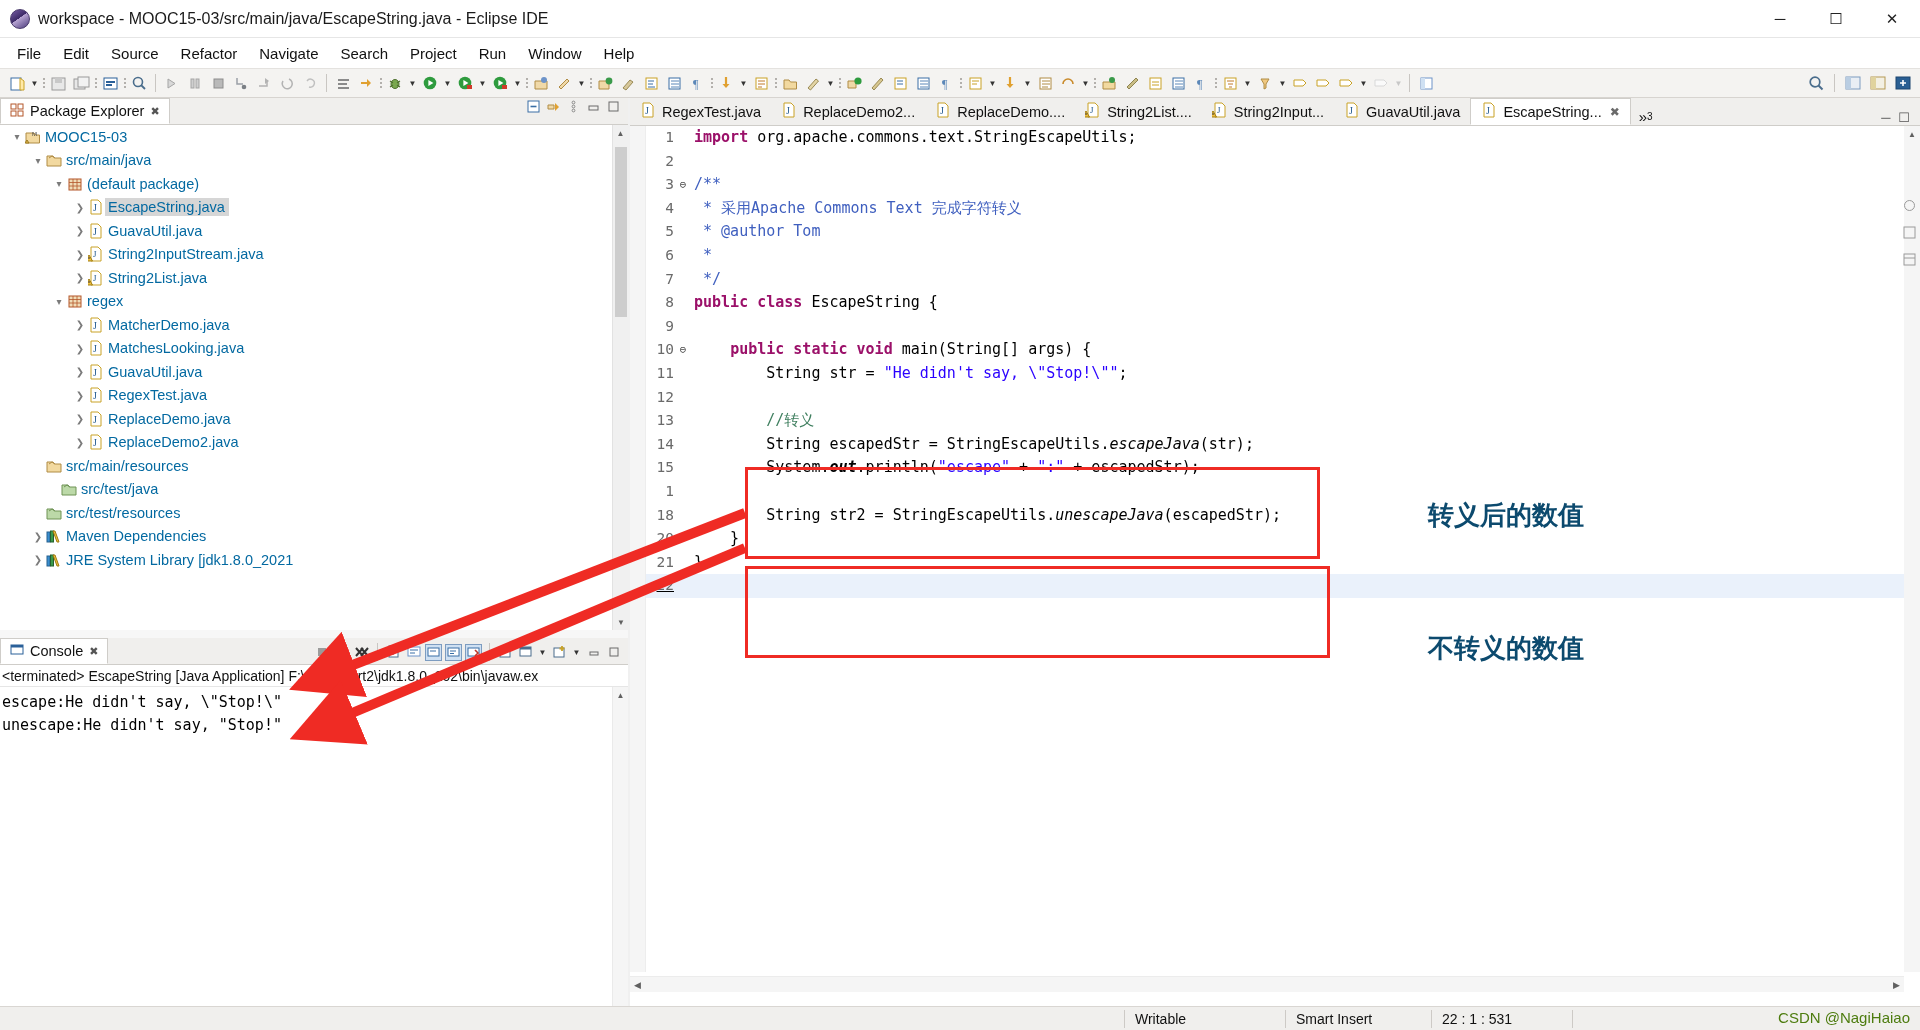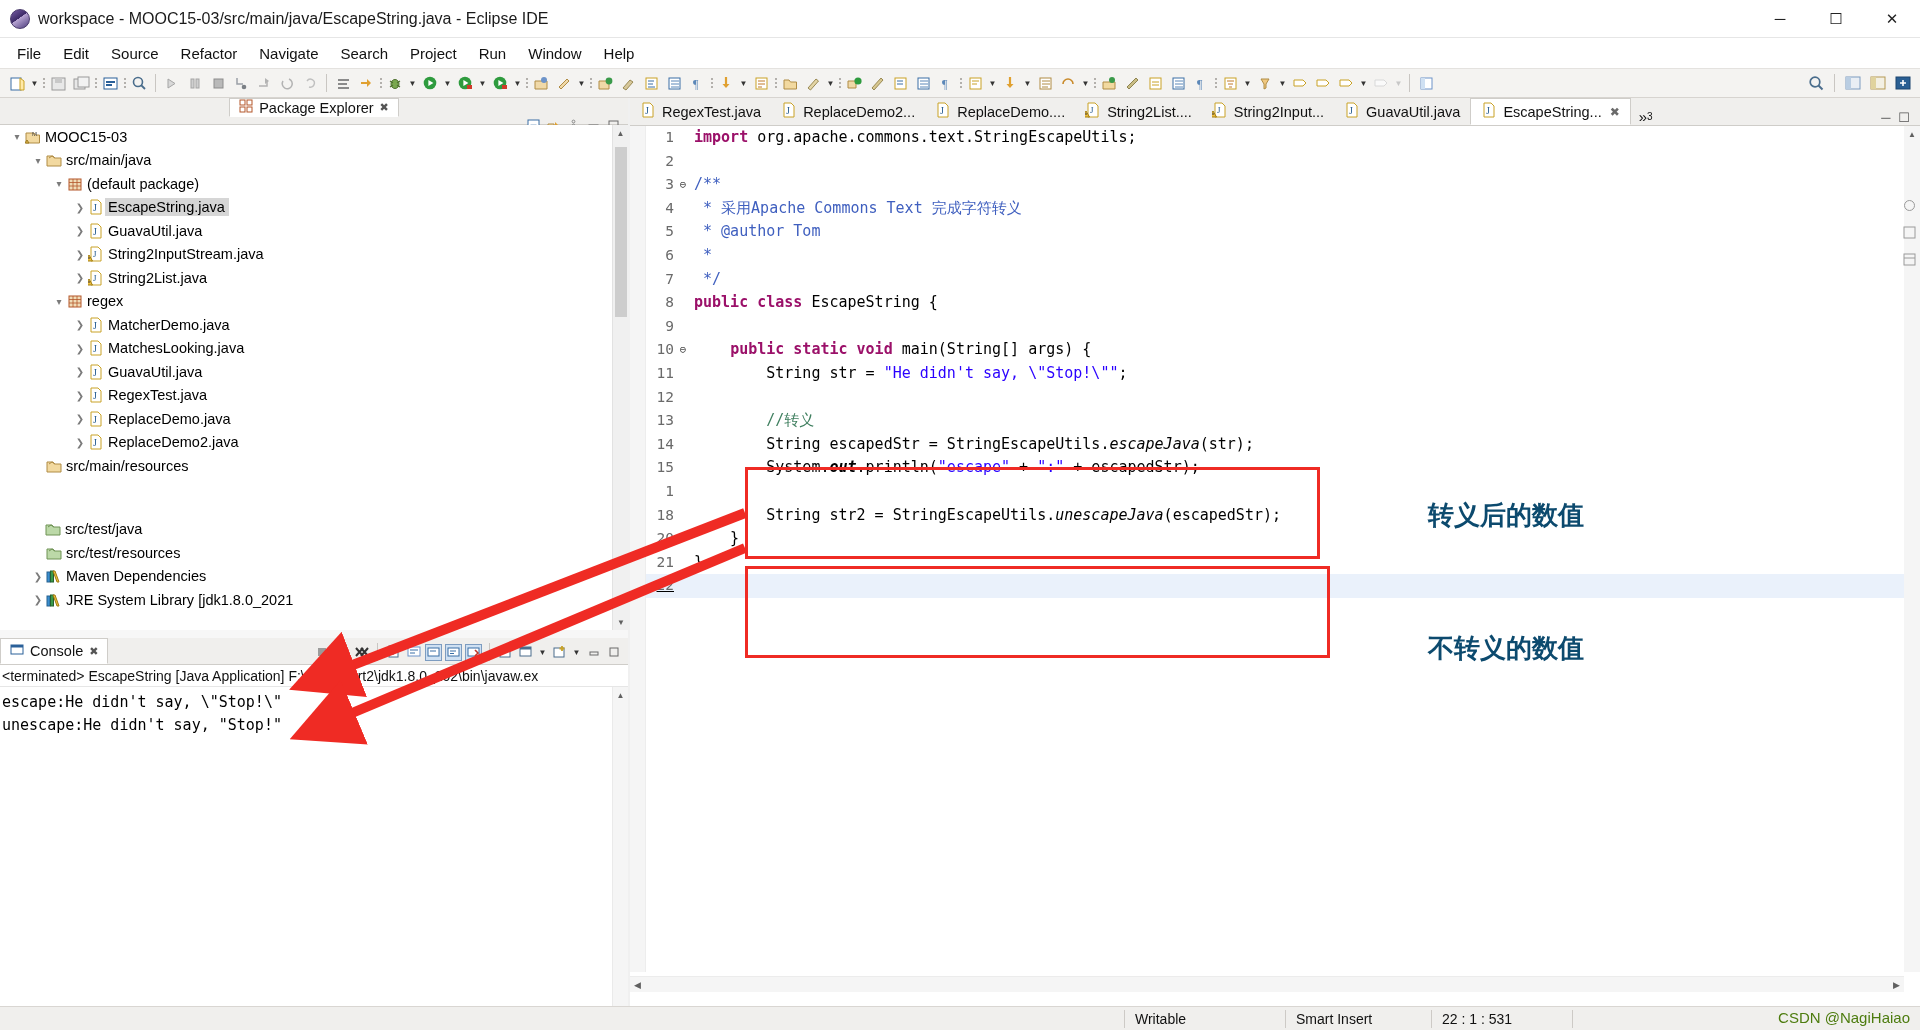--- a/index.html
+++ b/index.html
@@ -54,37 +54,37 @@
   .tb-dots i { width:2px; height:2px; background:#b3b0ac; display:block; }
   .tb-right { margin-left:auto; display:flex; align-items:center; padding-right:6px; gap:3px; }
 
   
   .body-area { position:absolute; left:0; top:98px; width:1920px; height:908px; }
 
   
   .left-col { position:absolute; left:0; top:0; width:628px; height:908px; background:#f7f7f7; }
 
   .view-tabrow {
-    height:27px; display:flex; align-items:center; background:#f0efed;
-    border-bottom:1px solid #cfcdc9; position:relative;flex-direction:column;
+    height:27px; display:flex; align-items:flex-start; background:#f0efed;
+    border-bottom:1px solid #cfcdc9; position:relative;
   }
   .view-tab {
     display:flex; align-items:center; gap:6px; height:26px; padding:0 9px;
     background:#ffffff; border:1px solid #cfcdc9; border-bottom:1px solid #ffffff;
     font-size:14.5px; color:#111;
   }
   .view-tools { margin-left:auto; display:flex; align-items:center; gap:3px; padding-right:6px; }
   .vt { width:17px; height:17px; display:flex; align-items:center; justify-content:center; }
 
   .tree { position:absolute; left:0; top:27px; width:612px; height:505px; background:#fff;
     overflow:hidden; font-size:14.5px; }
   .trow { display:flex; align-items:center; height:23.5px; white-space:nowrap; }
   .trow .exp { width:14px; text-align:center; color:#7b7b7b; font-size:10px; flex:none;}
   .trow .ico { width:18px; flex:none; display:flex; align-items:center; justify-content:center; }
-  .trow .lbl { padding-left:3px; color:#000000; }
+  .trow .lbl { padding-left:3px; color:#0369a1; }
   .trow.selected .lbl { background:#d6d6d6; padding:1px 4px 1px 3px; }
   .tree-scrollbar { position:absolute; right:0; top:27px; width:16px; height:505px; background:#f0f0f0;
      border-left:1px solid #e2e2e2; }
   .tree-scrollbar .thumb { position:absolute; top:22px; left:2px; width:12px; height:170px; background:#cdcdcd; }
   .tsb-arrow { height:16px; display:flex; align-items:center; justify-content:center;
      font-size:8px; color:#606060; }
 
   
   .console-wrap { position:absolute; left:0; top:540px; width:628px; height:368px; background:#fff; }
   .console-tabrow { height:27px; display:flex; align-items:flex-end; background:#f0efed;
@@ -770,21 +770,21 @@
           <div class="trow" style="padding-left: 31px;">
             <span class="exp"></span>
             <span class="ico">
               <svg width="16" height="16">
                 <path d="M1 4 h6 l1.5 2 h6.5 v8 h-14z" fill="#f2d9a0" stroke="#b08c45"></path>
                 <path d="M3 6 l3 -2 3 2" fill="none" stroke="#b08c45"></path>
               </svg>
             </span>
             <span class="lbl">src/main/resources</span>
           </div>
-          <div class="trow" style="padding-left: 30px; margin-top: 40px;">
+          <div class="trow" style="padding-left: 46px;">
             <span class="exp"></span>
             <span class="ico">
               <svg width="16" height="16">
                 <path d="M1 4 h6 l1.5 2 h6.5 v8 h-14z" fill="#bcd9a8" stroke="#6f9355"></path>
                 <path d="M3 6 l3 -2 3 2" fill="none" stroke="#6f9355"></path>
               </svg>
             </span>
             <span class="lbl">src/test/java</span>
           </div>
           <div class="trow" style="padding-left: 31px;">

